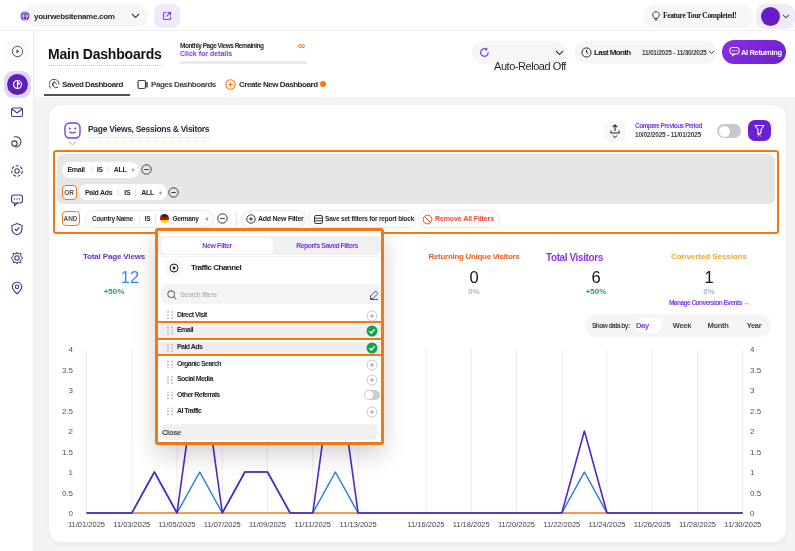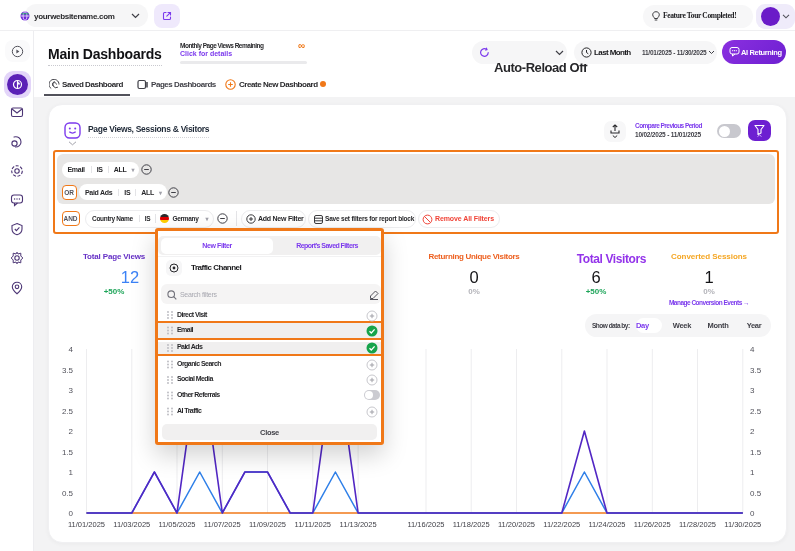--- a/index.html
+++ b/index.html
@@ -90,21 +90,21 @@
 <div class="abs" style="left:180px;top:42px;font-size:6.5px;font-weight:bold;color:#27272A;letter-spacing:-0.5px;">Monthly Page Views Remaining</div>
 <div class="abs" style="left:180px;top:50px;font-size:7px;font-weight:bold;color:#7C3AED;">Click for details</div>
 <div class="abs" style="left:298px;top:40px;font-size:10px;font-weight:bold;color:#F07818;">∞</div>
 <div class="abs" style="left:180px;top:61px;width:127px;height:3px;background:#EAEAEC;border-radius:2px;"></div>
 
 <div class="abs" style="left:472px;top:41px;width:95px;height:23px;background:#F6F6F7;border-radius:12px;"></div>
 <svg class="abs" style="left:479px;top:47px" width="11" height="11" viewBox="0 0 11 11">
   <path d="M9.2 5.5 A3.8 3.8 0 1 1 7.5 2.3" fill="none" stroke="#7C3AED" stroke-width="1.2" stroke-linecap="round"></path>
   <path d="M7.3 0.8 L8 2.6 L6.2 3.2" fill="none" stroke="#7C3AED" stroke-width="1.1"></path>
 </svg>
-<div class="abs" style="left:494px;top:60px;font-size:13px;font-weight:bold;color:#27272A;letter-spacing:-0.45px;">Auto-Reload Off</div>
+<div class="abs" style="left:494px;top:60px;font-size:11px;font-weight:normal;color:#27272A;letter-spacing:-0.45px;">Auto-Reload Off</div>
 <svg class="abs" style="left:555px;top:50px" width="9" height="6" viewBox="0 0 9 6">
     <path d="M1 1 L4.5 4.5 L8 1" fill="none" stroke="#3F3F46" stroke-width="1.2"></path>
   </svg>
 
 <div class="abs" style="left:574px;top:41px;width:143px;height:23px;background:#F6F6F7;border-radius:12px;"></div>
 <svg class="abs" style="left:581px;top:47px" width="11" height="11" viewBox="0 0 11 11">
   <circle cx="5.5" cy="5.5" r="4.6" fill="none" stroke="#27272A" stroke-width="1"></circle>
   <path d="M5.5 3 V5.5 L7.3 6.8" fill="none" stroke="#27272A" stroke-width="1"></path>
 </svg>
 <div class="abs" style="left:594px;top:48px;font-size:8px;font-weight:bold;color:#18181B;letter-spacing:-0.6px;">Last Month</div>
@@ -240,21 +240,21 @@
 <div class="abs" style="left:435px;top:215px;font-size:7px;font-weight:bold;color:#F04438;letter-spacing:-0.1px;">Remove All Filters</div>
 
 <div class="abs" style="left:64px;top:252px;width:100px;text-align:center;font-size:8px;font-weight:bold;color:#6631C6;letter-spacing:-0.15px;">Total Page Views</div>
 <div class="abs" style="left:80px;top:268px;width:100px;text-align:center;font-size:16.5px;font-weight:normal;color:#3b82f6;">12</div>
 <div class="abs" style="left:64px;top:287px;width:100px;text-align:center;font-size:8px;font-weight:bold;color:#1FA55A;">+50%</div>
 
 <div class="abs" style="left:414px;top:252px;width:120px;text-align:center;font-size:8px;font-weight:bold;color:#ED5F1E;letter-spacing:-0.3px;white-space:nowrap;">Returning Unique Visitors</div>
 <div class="abs" style="left:424px;top:268px;width:100px;text-align:center;font-size:16.5px;font-weight:normal;color:#131316;">0</div>
 <div class="abs" style="left:424px;top:287px;width:100px;text-align:center;font-size:8px;font-weight:bold;color:#B3B3B9;">0%</div>
 
-<div class="abs" style="left:546px;top:252px;width:100px;text-align:right;font-size:12px;font-weight:bold;color:#9333EA;letter-spacing:-0.4px;">Total Visitors</div>
+<div class="abs" style="left:546px;top:252px;width:100px;text-align:left;font-size:10px;font-weight:bold;color:#9333EA;letter-spacing:-0.4px;">Total Visitors</div>
 <div class="abs" style="left:546px;top:268px;width:100px;text-align:center;font-size:16.5px;font-weight:normal;color:#131316;">6</div>
 <div class="abs" style="left:546px;top:287px;width:100px;text-align:center;font-size:8px;font-weight:bold;color:#1FA55A;">+50%</div>
 
 <div class="abs" style="left:659px;top:252px;width:100px;text-align:center;font-size:8px;font-weight:bold;color:#F5A623;letter-spacing:-0.05px;">Converted Sessions</div>
 <div class="abs" style="left:659px;top:268px;width:100px;text-align:center;font-size:16.5px;font-weight:normal;color:#131316;">1</div>
 <div class="abs" style="left:659px;top:287px;width:100px;text-align:center;font-size:8px;font-weight:bold;color:#B3B3B9;">0%</div>
 <div class="abs" style="left:659px;top:298.5px;width:100px;text-align:center;font-size:6.5px;font-weight:bold;color:#7C3AED;letter-spacing:-0.5px;">Manage Conversion Events →</div>
 
 <div class="abs" style="left:585px;top:314px;width:186px;height:23px;background:#F5F5F6;border-radius:12px;"></div>
 <div class="abs" style="left:592px;top:321.5px;font-size:6.5px;font-weight:bold;color:#3F3F46;letter-spacing:-0.5px;">Show data by:</div>
@@ -405,13 +405,13 @@
     <path d="M6 3.8 V8.2 M3.8 6 H8.2" stroke="#A1A1A8" stroke-width="1"></path>
   </svg>
 <div class="abs" style="left:364px;top:390px;width:16px;height:10px;background:#CBCBD1;border-radius:5px;"></div>
 <div class="abs" style="left:365px;top:391px;width:8px;height:8px;background:#fff;border-radius:50%;"></div>
 <svg class="abs" style="left:366px;top:405.5px" width="12" height="12" viewBox="0 0 12 12">
     <circle cx="6" cy="6" r="5" fill="none" stroke="#C8C8CD" stroke-width="1"></circle>
     <path d="M6 3.8 V8.2 M3.8 6 H8.2" stroke="#A1A1A8" stroke-width="1"></path>
   </svg>
 
 <div class="abs" style="left:162px;top:424px;width:215px;height:16px;background:#F1F0F0;border-radius:5px;"></div>
-<div class="abs" style="left:162px;top:428px;width:215px;text-align:center;font-size:7.5px;font-weight:bold;color:#3F3F46;letter-spacing:-0.3px;">Close</div>
+<div class="abs" style="left:162px;top:428px;width:215px;font-size:7.5px;font-weight:bold;color:#3F3F46;letter-spacing:-0.3px;">Close</div>
 
 </body></html>

